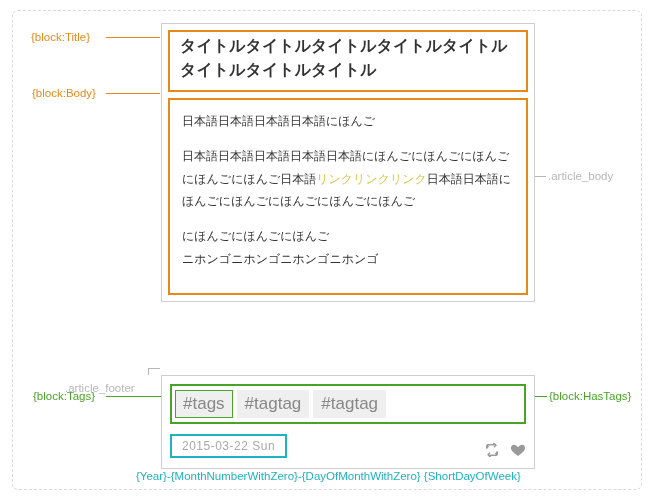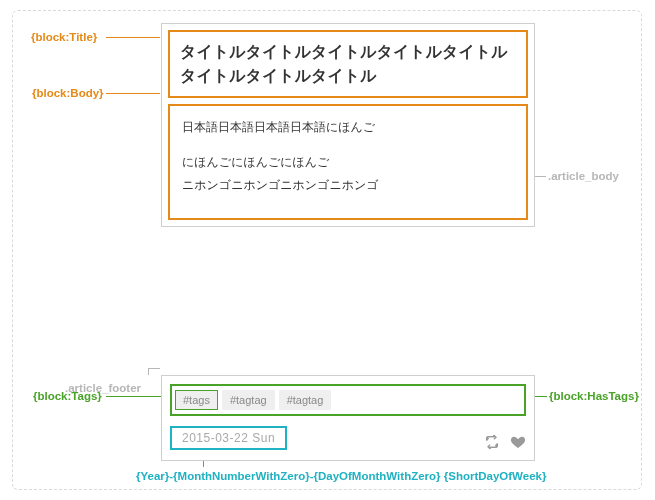--- a/index.html
+++ b/index.html
@@ -12,37 +12,37 @@
     background: #fff;
     position: relative;
   }
   .wrapper {
     position: absolute;
     left: 12px; top: 10px;
     width: 630px; height: 480px;
     border: 1px dashed #d9d9d9;
     border-radius: 6px;
   }
-  .label { position: absolute; font-size: 11.5px; line-height: 1; font-weight: bold; }
+  .label { position: absolute; font-size: 11.5px; line-height: 1; }
   .lbl-orange { color: #e58a18; }
   .lbl-gray   { color: #b7b7b7; }
   .lbl-green  { color: #4aa329; }
   .lbl-teal   { color: #1fb2c2; text-align: right; }
 
   .card {
     position: absolute;
     left: 148px; top: 12px;
     width: 374px;
     border: 1px solid #cfcfcf;
     padding: 6px;
     background: #fff;
   }
   .title-box {
     border: 2px solid #e58a18;
-    padding: 8px 10px 8px 10px;
+    padding: 2px 10px 8px 10px;
     font-size: 16px;
     color: #333;
     line-height: 1.5;
     font-weight: 600;
   }
   .body-box {
     border: 2px solid #e58a18;
     margin-top: 6px;
     padding: 10px 12px;
     font-size: 12px;
@@ -63,21 +63,21 @@
   }
   .tags-row {
     border: 2px solid #4aa329;
     padding: 4px 3px;
     display: flex;
     gap: 4px;
   }
   .tag {
     background: #efefef;
     color: #888;
-    font-size: 11px;
+    font-size: 17px;
     padding: 4px 8px;
   }
   .tag-first {
     border: 1px solid #4aa329;
     background: #efefef;
     padding: 3px 7px;
   }
   .date-row {
     margin-top: 10px;
     display: flex;
@@ -128,20 +128,21 @@
   <div class="connector h lbl-green" style="left:93px; top:385px; width:55px; color:#4aa329;"></div>
   <div class="connector h lbl-green" style="left:508px; top:385px; width:26px; color:#4aa329;"></div>
   <div class="connector v lbl-gray" style="left:135px; top:357px; height:7px; color:#b7b7b7;"></div>
   <div class="connector h lbl-gray" style="left:135px; top:357px; width:12px; color:#b7b7b7;"></div>
   <div class="connector v lbl-teal" style="left:190px; top:430px; height:26px; color:#1fb2c2;"></div>
 
   <div class="card">
     <div class="title-box">タイトルタイトルタイトルタイトルタイトルタイトルタイトルタイトル</div>
     <div class="body-box">
       <p>日本語日本語日本語日本語にほんご</p>
+      <p><span>日本語日本語日本語日本語日本語にほんごにほんごにほんごにほんごにほんご日本語</span><span class="link">リンクリンクリンク</span><span>日本語日本語にほんごにほんごにほんごにほんごにほんご</span></p>
       <p><span>にほんごにほんごにほんご</span><br><span>ニホンゴニホンゴニホンゴニホンゴ</span></p>
     </div>
   </div>
 
   <div class="footer-box">
     <div class="tags-row">
       <span class="tag tag-first">#tags</span>
       <span class="tag">#tagtag</span>
       <span class="tag">#tagtag</span>
     </div>

